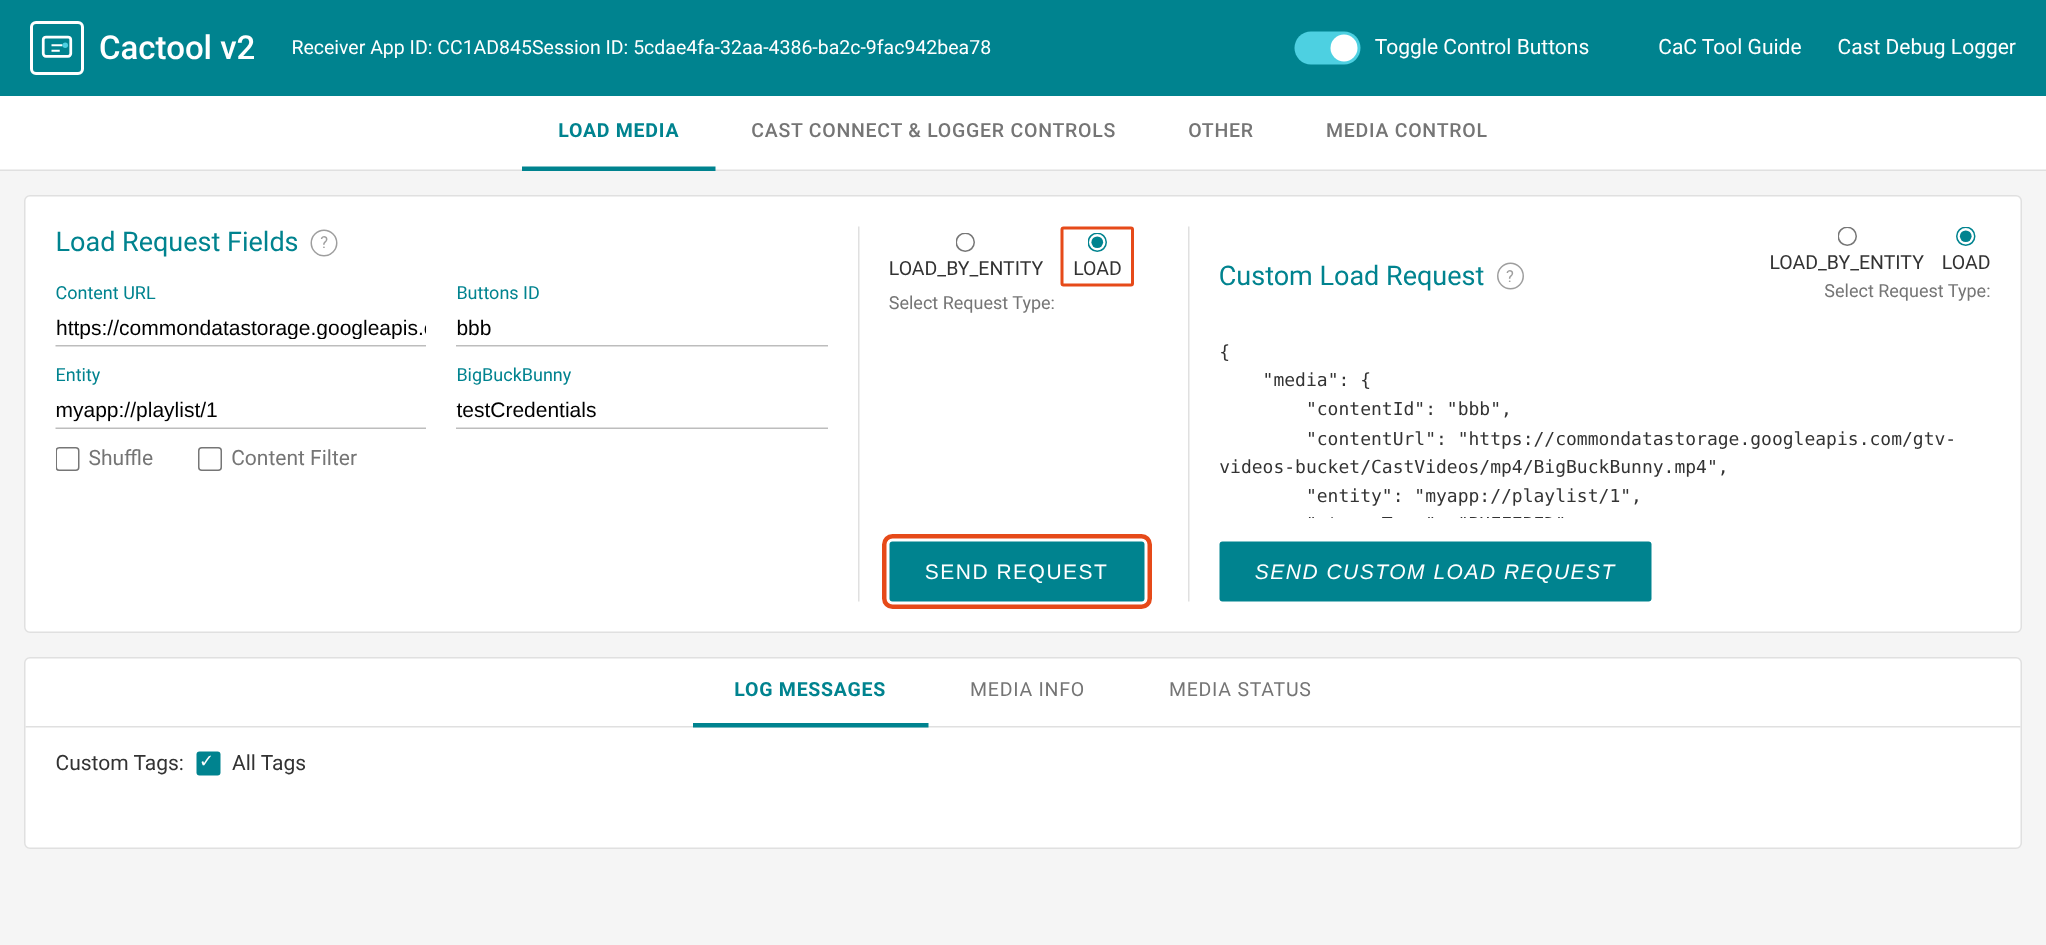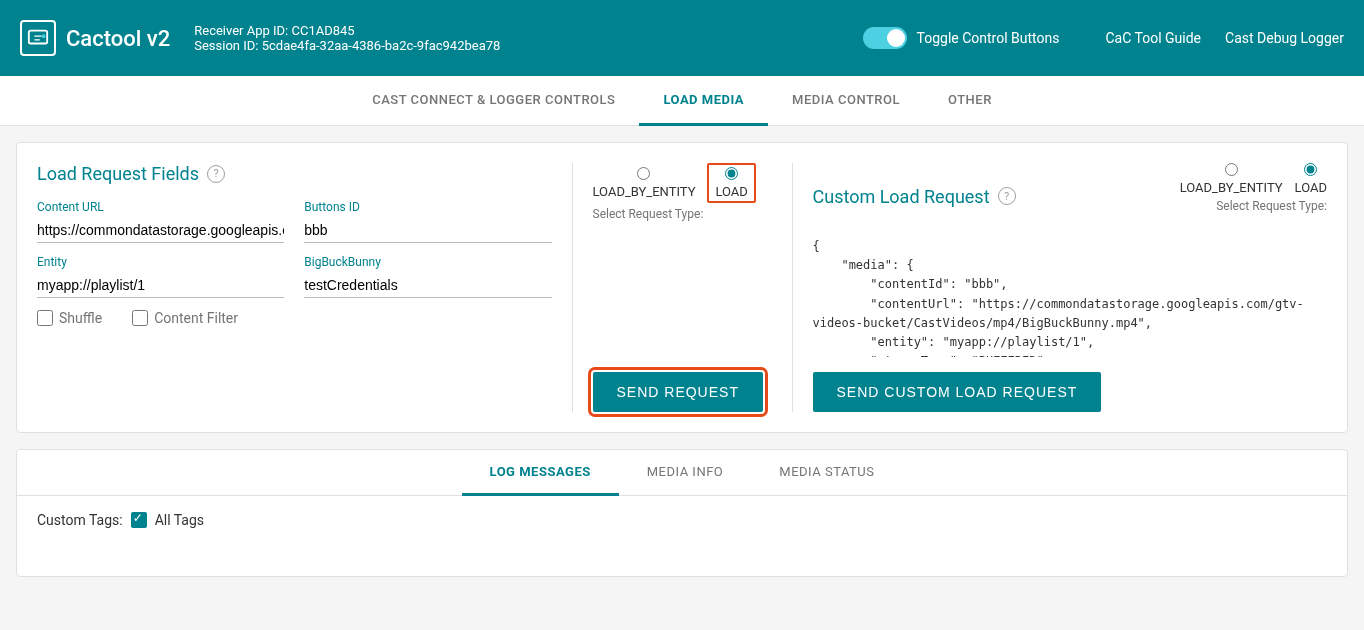--- a/index.html
+++ b/index.html
@@ -5,21 +5,21 @@
     * { box-sizing: border-box; margin: 0; padding: 0; }
     body { font-family: 'Roboto', Arial, sans-serif; font-size: 14px; background: #f5f5f5; color: #333; }
 
     
     .header {
       background: #00838f;
       color: white;
       display: flex;
       align-items: center;
       padding: 0 20px;
-      height: 76px;
+      height: 64px;
       gap: 16px;
     }
     .header-logo {
       display: flex;
       align-items: center;
       gap: 10px;
     }
     .logo-text {
       font-size: 22px;
       font-weight: 500;
@@ -29,21 +29,21 @@
       width: 36px;
       height: 36px;
       border: 2px solid white;
       border-radius: 4px;
       display: flex;
       align-items: center;
       justify-content: center;
     }
     .header-info {
       display: flex;
-      flex-direction: column;
+      flex-direction: row;
       margin-left: 8px;
     }
     .header-info span {
       font-size: 13px;
       color: white;
     }
     .header-spacer { flex: 1; }
     .toggle-area {
       display: flex;
       align-items: center;
@@ -288,20 +288,21 @@
       background: #00838f;
       color: white;
       border: none;
       padding: 12px 24px;
       font-size: 14px;
       font-weight: 500;
       letter-spacing: 1px;
       cursor: pointer;
       border-radius: 2px;
       margin-top: 12px;
+      font-style: italic;
     }
 
     
     .bottom-section {
       background: white;
       border: 1px solid #e0e0e0;
       border-radius: 4px;
     }
     .bottom-tabs {
       display: flex;
@@ -386,24 +387,24 @@
     <div class="toggle-switch"></div>
     <span class="toggle-label">Toggle Control Buttons</span>
   </div>
   <div class="header-links">
     <a class="header-link">CaC Tool Guide</a>
     <a class="header-link">Cast Debug Logger</a>
   </div>
 </header>
 
 <nav class="nav-tabs">
+  <div class="nav-tab active">LOAD MEDIA</div>
   <div class="nav-tab">CAST CONNECT &amp; LOGGER CONTROLS</div>
-  <div class="nav-tab active">LOAD MEDIA</div>
+  <div class="nav-tab">OTHER</div>
   <div class="nav-tab">MEDIA CONTROL</div>
-  <div class="nav-tab">OTHER</div>
 </nav>
 
 <div class="main-content">
 
   <div class="card top-panel">
 
     <div class="left-panel">
       <div class="panel-title">
         <span>Load Request Fields</span>
         <div class="help-icon">?</div>

